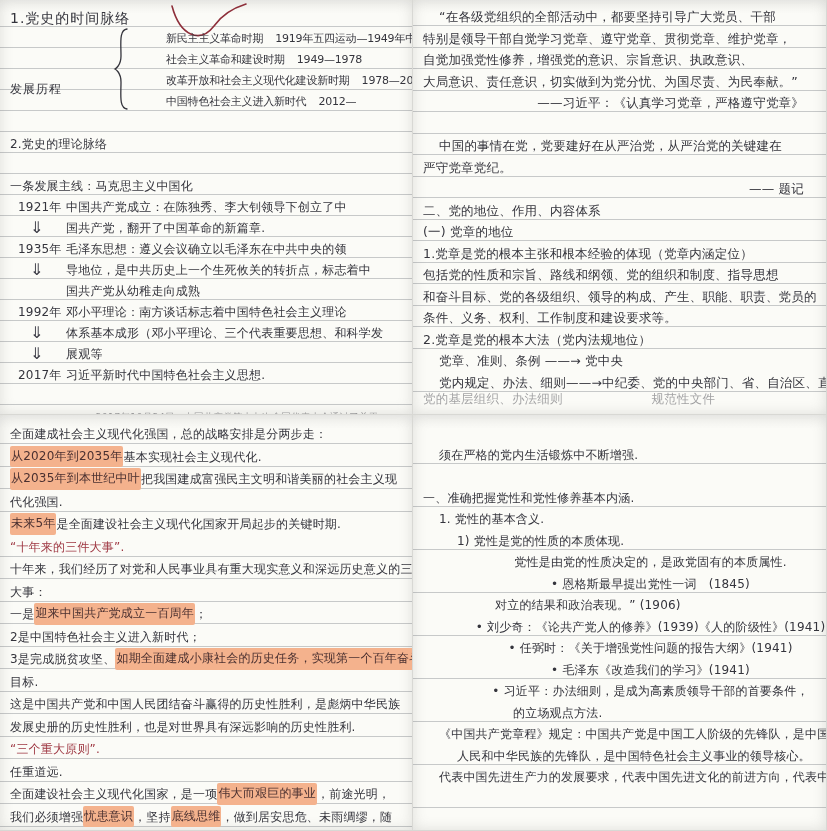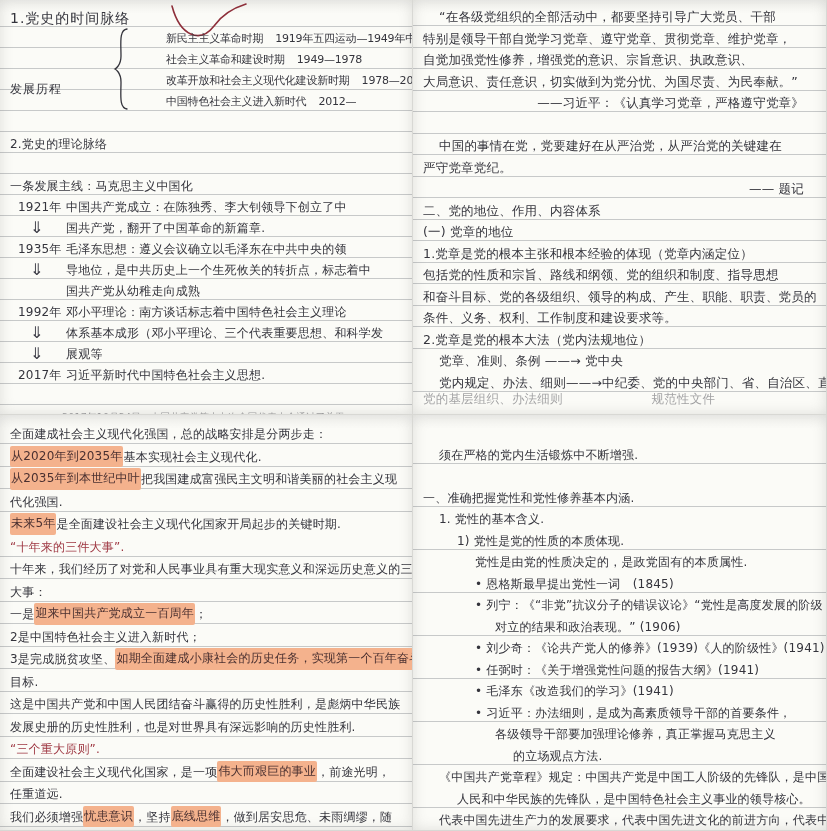--- a/index.html
+++ b/index.html
@@ -53,21 +53,21 @@
   }
   .line.arrow .left{font-size:16px;padding-left:20px;color:#3c3c46;}
   .title{font-size:14px;letter-spacing:1px;}
   .right{justify-content:flex-end;padding-right:22px;}
   .red{color:var(--red);}
   .small{font-size:9.5px;}
   .faint{opacity:.45;}
   .cut{height:13px;line-height:13px;overflow:hidden;}
   .ind1{padding-left:26px;}
   .ind2{padding-left:44px;}
-  .ind3{padding-left:62px;}
+  .ind3{padding-left:62px;justify-content:center;}
   .ind4{padding-left:82px;}
   .ind5{padding-left:100px;}
   .hl{background:var(--hl);border-radius:2px;padding:1px 1px;color:#4a3030;}
   
   .bracegroup{position:relative;height:calc(4 * var(--lh));}
   .bracelabel{position:absolute;left:10px;top:34px;font-size:12px;letter-spacing:1px;margin-top:20px;}
   .bracesvg{position:absolute;left:112px;top:0;}
   .braceitems{position:absolute;left:134px;top:0;right:0;font-size:11px;letter-spacing:-.2px;margin-left:32px;}
   .braceitems .line{padding-left:0;}
   .tlrange{margin-left:12px;}
@@ -266,26 +266,26 @@
         <div class="line">
           <span>这是中国共产党和中国人民团结奋斗赢得的历史性胜利，是彪炳中华民族</span>
         </div>
         <div class="line">
           <span>发展史册的历史性胜利，也是对世界具有深远影响的历史性胜利.</span>
         </div>
         <div class="line red">
           <span>“三个重大原则”.</span>
         </div>
         <div class="line">
+          <span>任重道远.</span>
+        </div>
+        <div class="line">
           <span>全面建设社会主义现代化国家，是一项</span>
           <span class="hl">伟大而艰巨的事业</span>
           <span>，前途光明，</span>
-        </div>
-        <div class="line">
-          <span>任重道远.</span>
         </div>
         <div class="line">
           <span>我们必须增强</span>
           <span class="hl">忧患意识</span>
           <span>，坚持</span>
           <span class="hl">底线思维</span>
           <span>，做到居安思危、未雨绸缪，随</span>
         </div>
       </div>
   </div>
@@ -305,41 +305,35 @@
         </div>
         <div class="line ind2">
           <span>1) 党性是党的性质的本质体现.</span>
         </div>
         <div class="line ind3">
           <span>党性是由党的性质决定的，是政党固有的本质属性.</span>
         </div>
         <div class="line ind3">
           <span>• 恩格斯最早提出党性一词　(1845)</span>
         </div>
-        <div class="line ind3">
-          <span>• 列宁：《“非党”抗议分子的错误议论》“党性是高度发展的阶级</span>
-        </div>
         <div class="line ind4">
           <span>对立的结果和政治表现。” (1906)</span>
         </div>
         <div class="line ind3">
           <span>• 刘少奇：《论共产党人的修养》(1939)《人的阶级性》(1941)</span>
         </div>
         <div class="line ind3">
           <span>• 任弼时：《关于增强党性问题的报告大纲》(1941)</span>
         </div>
         <div class="line ind3">
           <span>• 毛泽东《改造我们的学习》(1941)</span>
         </div>
         <div class="line ind3">
           <span>• 习近平：办法细则，是成为高素质领导干部的首要条件，</span>
         </div>
-        <div class="line ind4">
-          <span>各级领导干部要加强理论修养，真正掌握马克思主义</span>
-        </div>
         <div class="line ind5">
           <span>的立场观点方法.</span>
         </div>
         <div class="line ind1">
           <span>《中国共产党章程》规定：中国共产党是中国工人阶级的先锋队，是中国</span>
         </div>
         <div class="line ind2">
           <span>人民和中华民族的先锋队，是中国特色社会主义事业的领导核心。</span>
         </div>
         <div class="line ind1">

